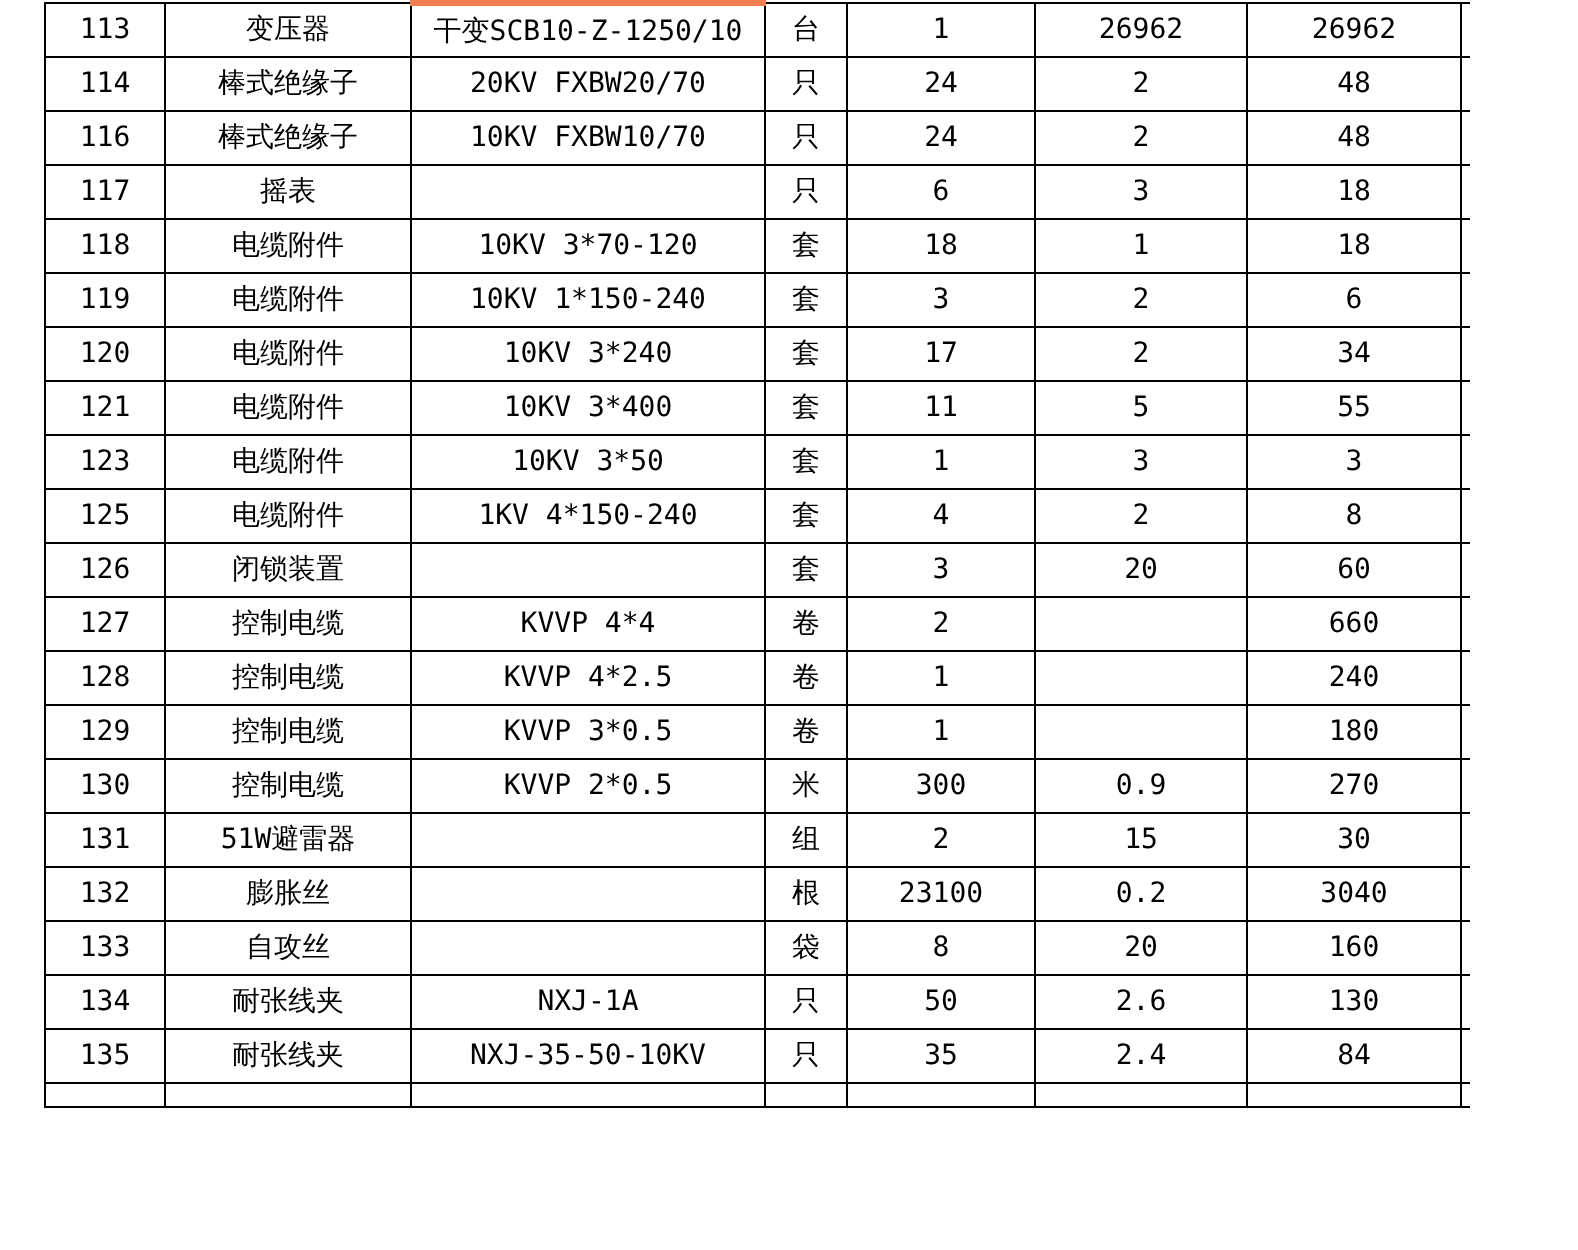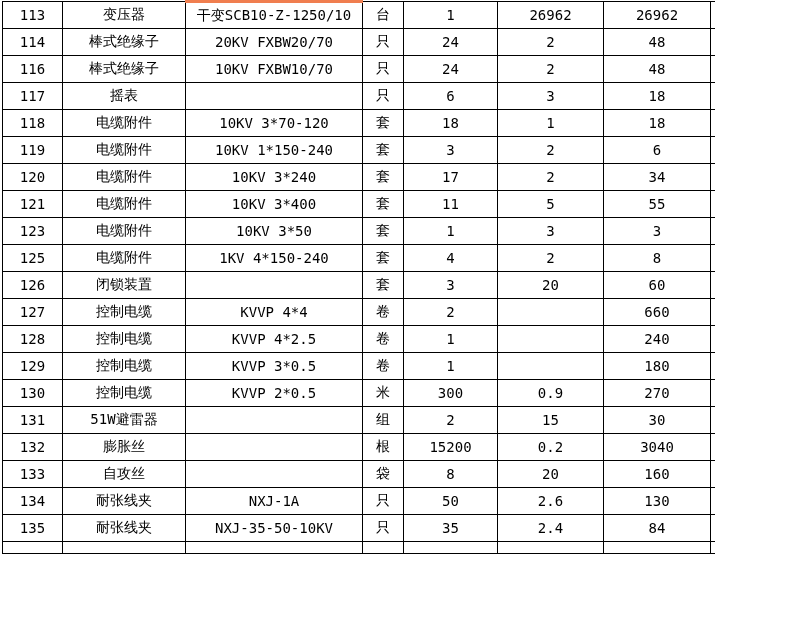--- a/index.html
+++ b/index.html
@@ -7,20 +7,21 @@
   body {
     font-family: "DejaVu Sans Mono", "DejaVu Sans", monospace;
     background: var(--paper);
   }
   .viewport {
     width: 715px;
     height: 625px;
     overflow: hidden;
     background: var(--paper);
     position: relative;
+    margin-left: 20px;
   }
   table.grid {
     border-collapse: collapse;
     table-layout: fixed;
     margin-left: 2px;
     margin-top: 0px;
     width: 785px;
   }
   table.grid td {
     border: 1px solid var(--grid);
@@ -233,21 +234,21 @@
     <td>15</td>
     <td>30</td>
     <td></td>
   </tr>
 
   <tr>
     <td>132</td>
     <td>膨胀丝</td>
     <td></td>
     <td>根</td>
-    <td>15200</td>
+    <td>23100</td>
     <td>0.2</td>
     <td>3040</td>
     <td></td>
   </tr>
 
   <tr>
     <td>133</td>
     <td>自攻丝</td>
     <td></td>
     <td>袋</td>

